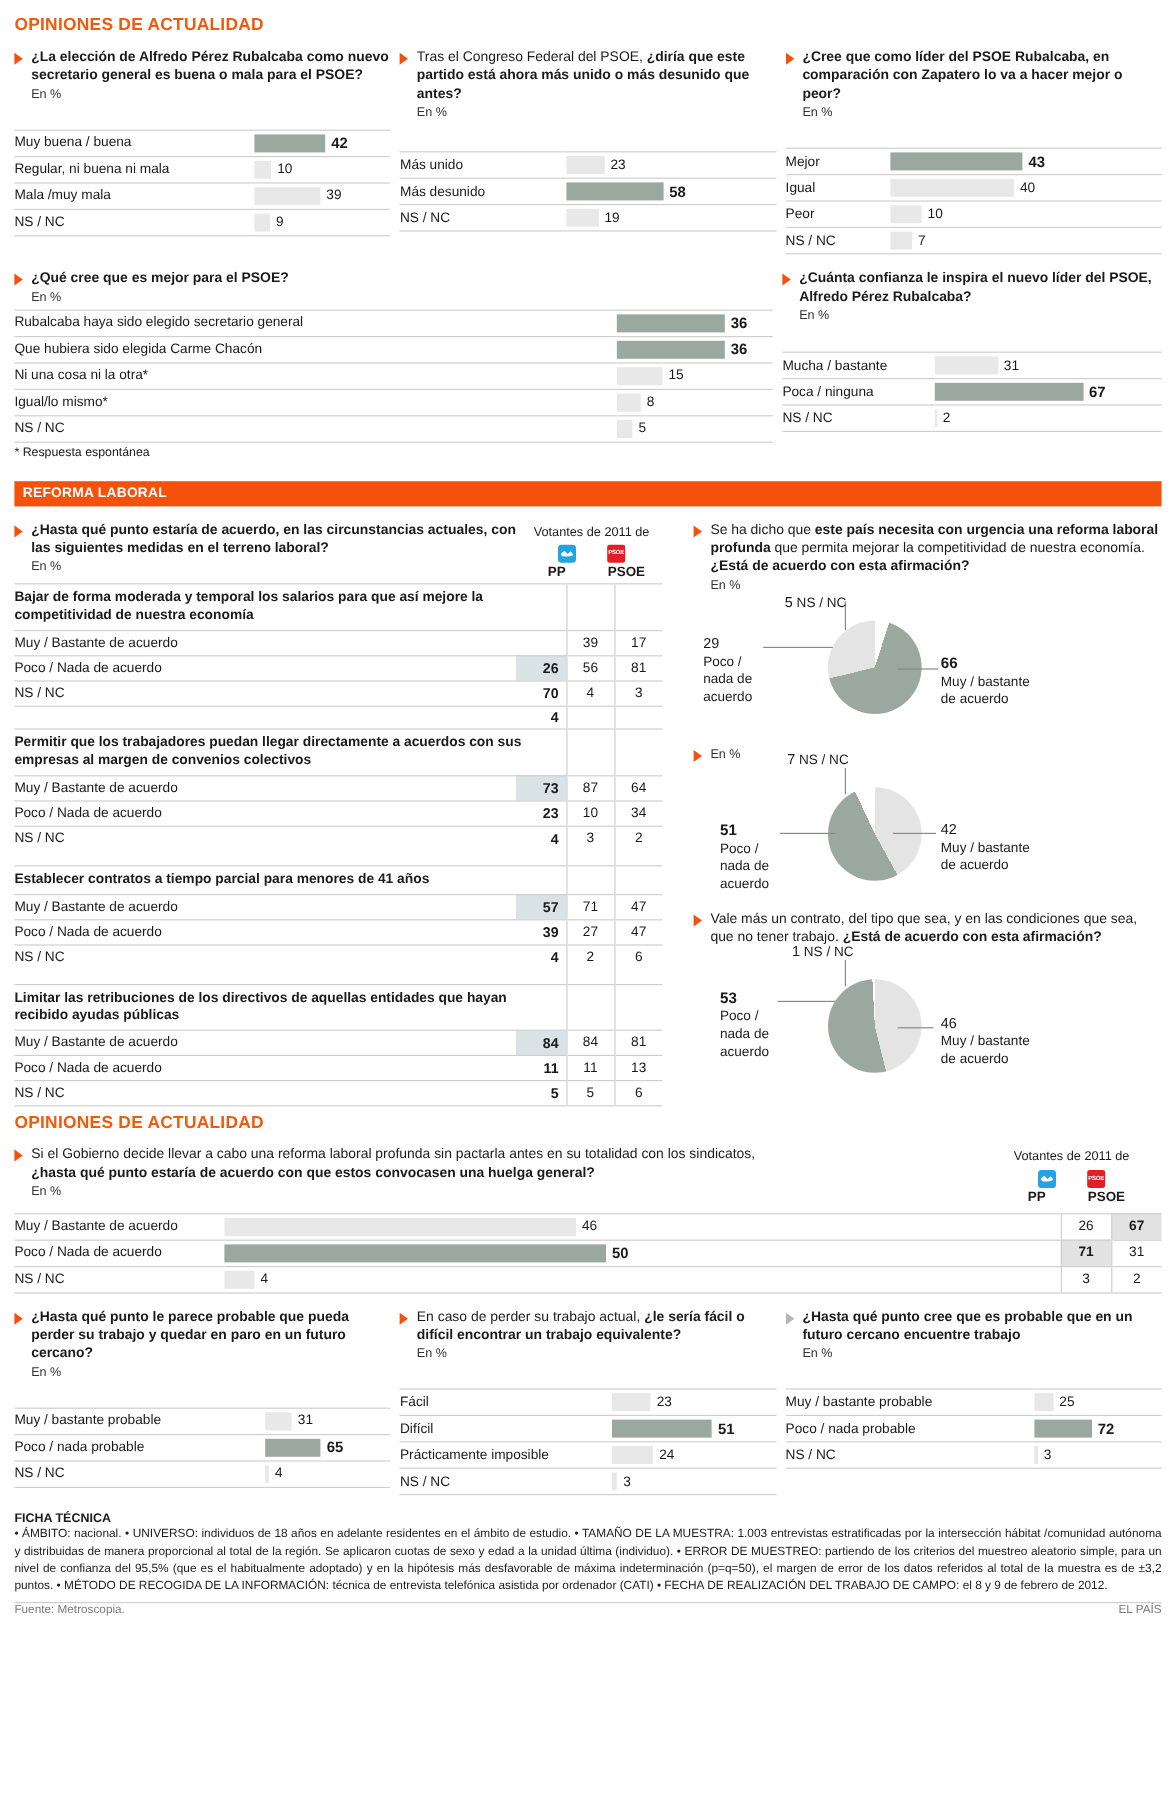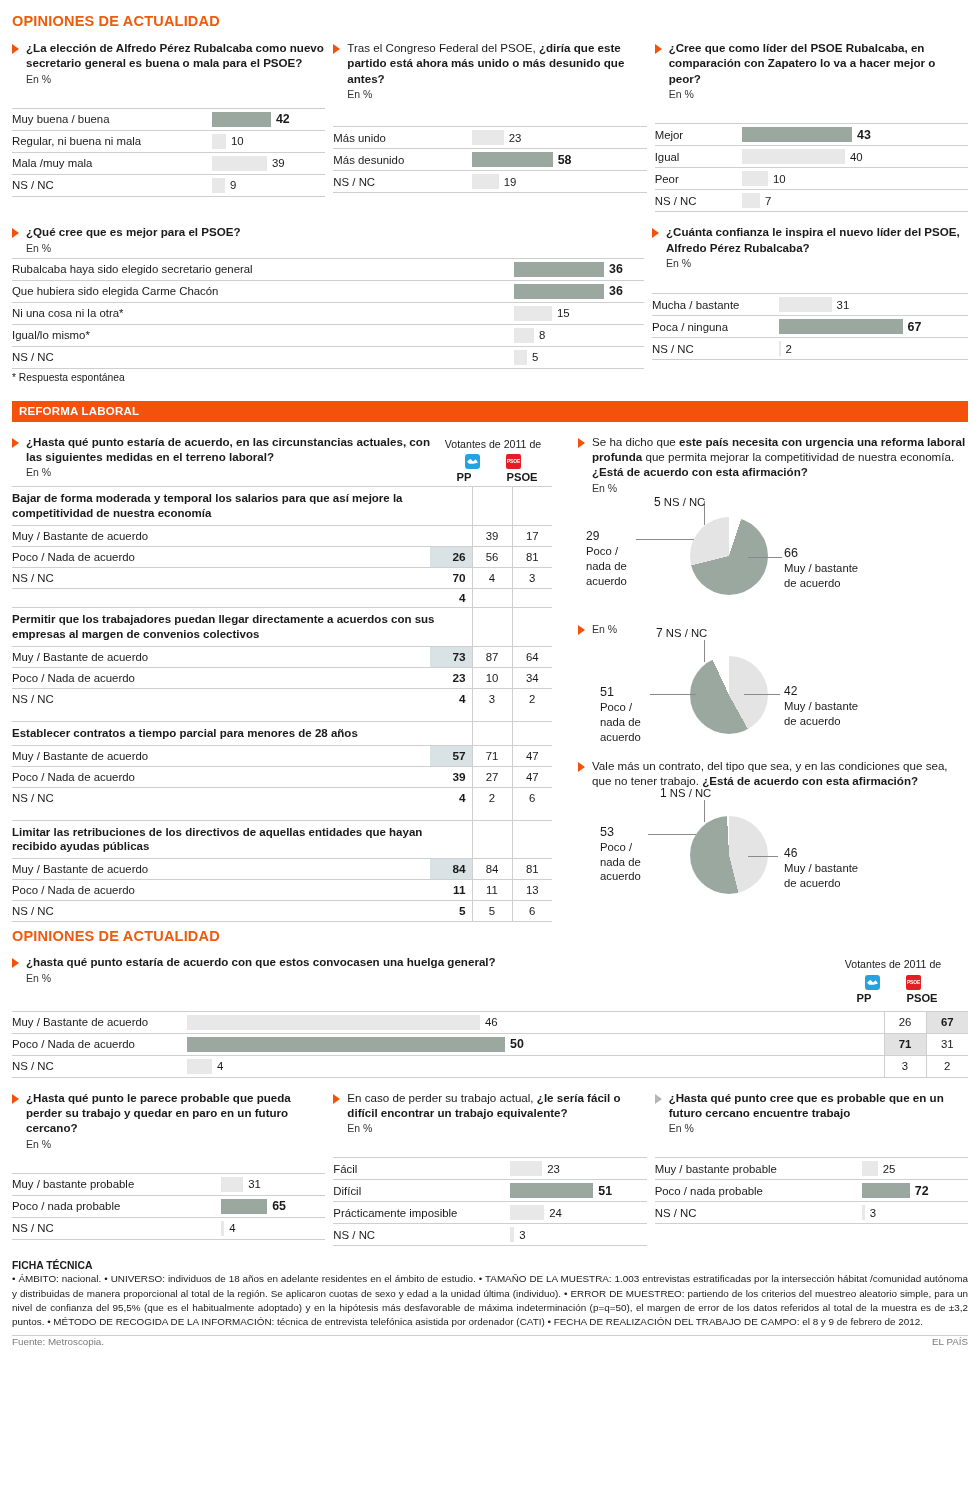--- a/index.html
+++ b/index.html
@@ -132,21 +132,21 @@
   table.rl tr.spacer td.opt, table.rl tr.spacer td.tot { border-top: 1px solid #cfcfcf; }
   table.rl tr.gap td { height: 12px; border: none; }
   table.rl tr.gap td.pp, table.rl tr.gap td.psoe { border-left: 1px solid #cfcfcf; border-top: none; }
   table.rl tr.lastline td { height: 0; border-top: 1px solid #cfcfcf; padding: 0; }
 
   
   .pieblock { margin-top: 5px; position: relative; height: 118px; }
   .pie { position: absolute; width: 78px; height: 78px; border-radius: 50%; }
   .lbl-abs { position: absolute; font-size: 11.3px; line-height: 1.3; }
   .lbl-abs .num { font-size: 12px; }
-  .lbl-abs .num.bold { font-weight: normal; font-size: 12.6px; }
+  .lbl-abs .num.bold { font-weight: bold; font-size: 12.6px; }
   .leader { position: absolute; background: #8a8a8a; }
 
   
   .wide-head { display: flex; align-items: flex-start; }
   table.wide { width: 100%; border-collapse: collapse; margin-top: 6px; }
   table.wide td {
     font-size: 11.4px; height: 21px; vertical-align: middle;
     border-top: 1px solid #cfcfcf; border-bottom: 1px solid #cfcfcf;
   }
   table.wide td.lbl { white-space: nowrap; width: 175px; padding-right: 8px; }
@@ -508,21 +508,21 @@
           <td class="pp">3</td>
           <td class="psoe">2</td>
         </tr>
         <tr class="gap">
           <td colspan="2"></td>
               <td class="pp"></td>
               <td class="psoe"></td>
         </tr>
 
         <tr>
-          <td class="sub" colspan="2">Establecer contratos a tiempo parcial para menores de 28 años</td>
+          <td class="sub" colspan="2">Establecer contratos a tiempo parcial para menores de 41 años</td>
           <td class="pp"></td>
               <td class="psoe"></td>
         </tr>
         <tr>
           <td class="opt">Muy / Bastante de acuerdo</td>
           <td class="tot shade">57</td>
           <td class="pp">71</td>
           <td class="psoe">47</td>
         </tr>
         <tr>
@@ -635,20 +635,21 @@
 
     </div>
   </div>
 
   <div class="main-title" style="padding:6px 0 10px 0">OPINIONES DE ACTUALIDAD</div>
 
   <div class="wide-head">
     <div style="flex:1 1 auto; display:flex; gap:7px;">
       <div class="arrow"></div>
       <div>
+        <div class="qtext">Si el Gobierno decide llevar a cabo una reforma laboral profunda sin pactarla antes en su totalidad con los sindicatos,</div>
         <div class="qtext bold">¿hasta qué punto estaría de acuerdo con que estos convocasen una huelga general?</div>
         <div class="enpc">En %</div>
       </div>
     </div>
     <div class="votantes" style="flex:0 0 150px">
       <div>Votantes de 2011 de</div>
       <div class="logos">
         <div class="logo pp">
             <div class="gull"></div>
           </div>

